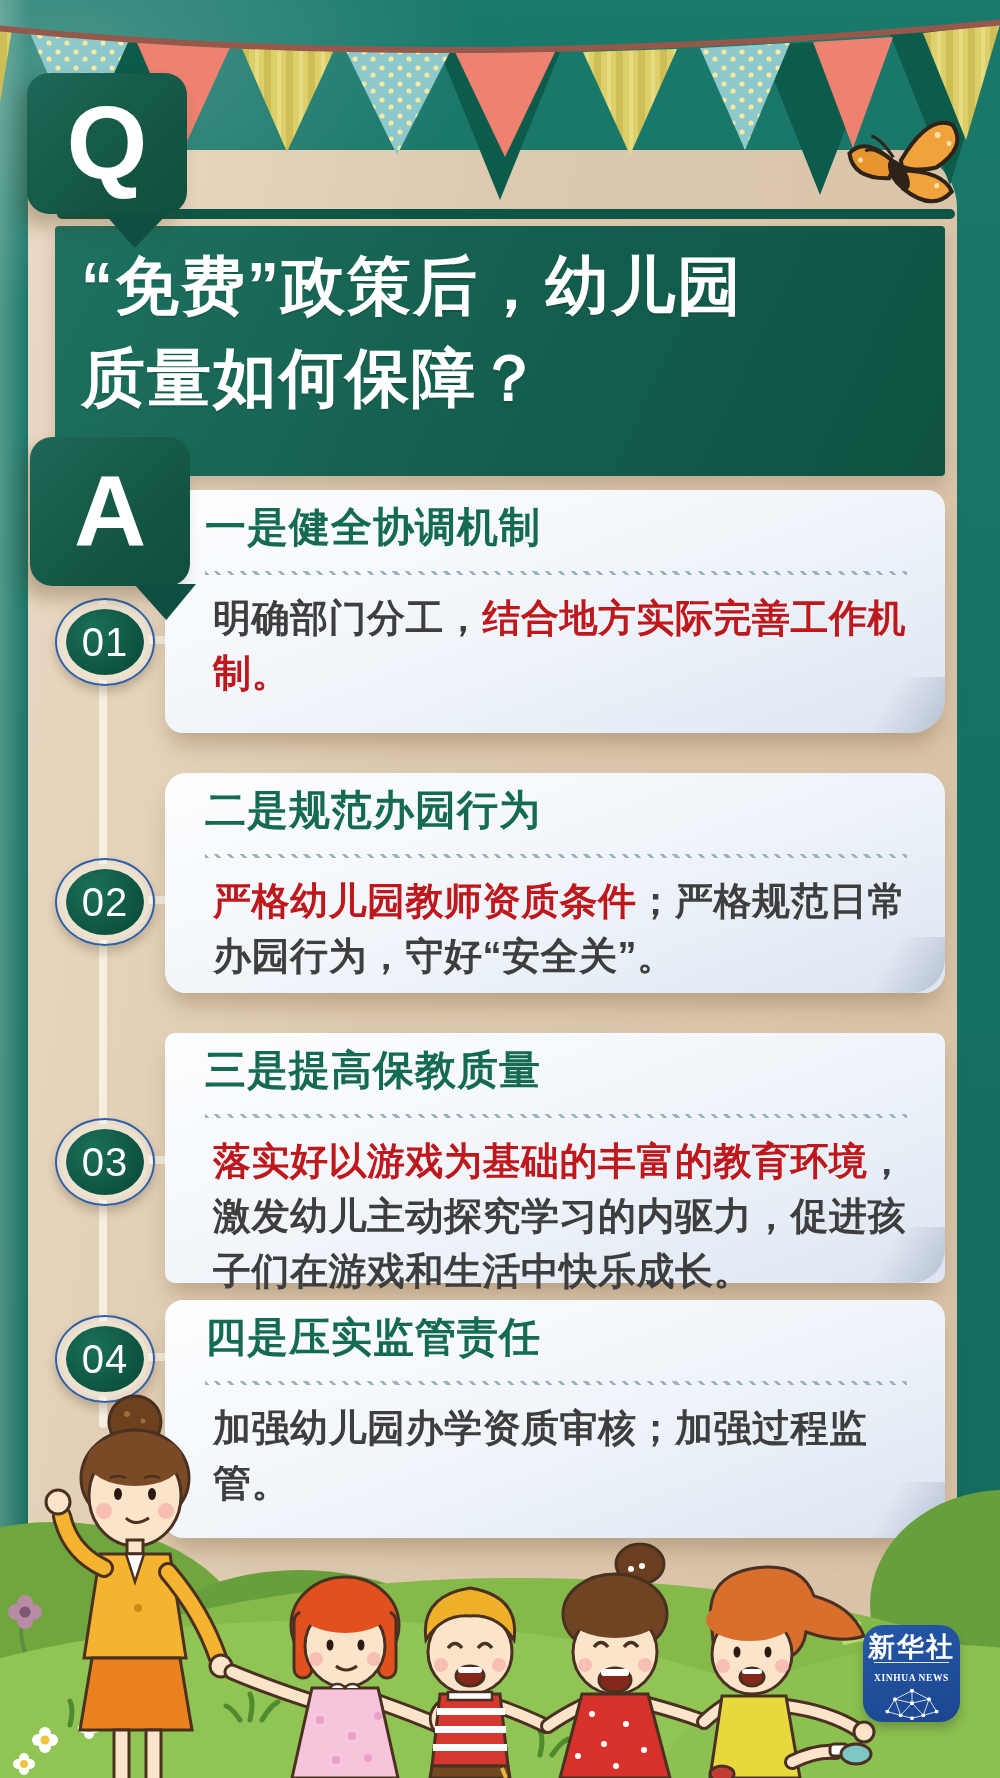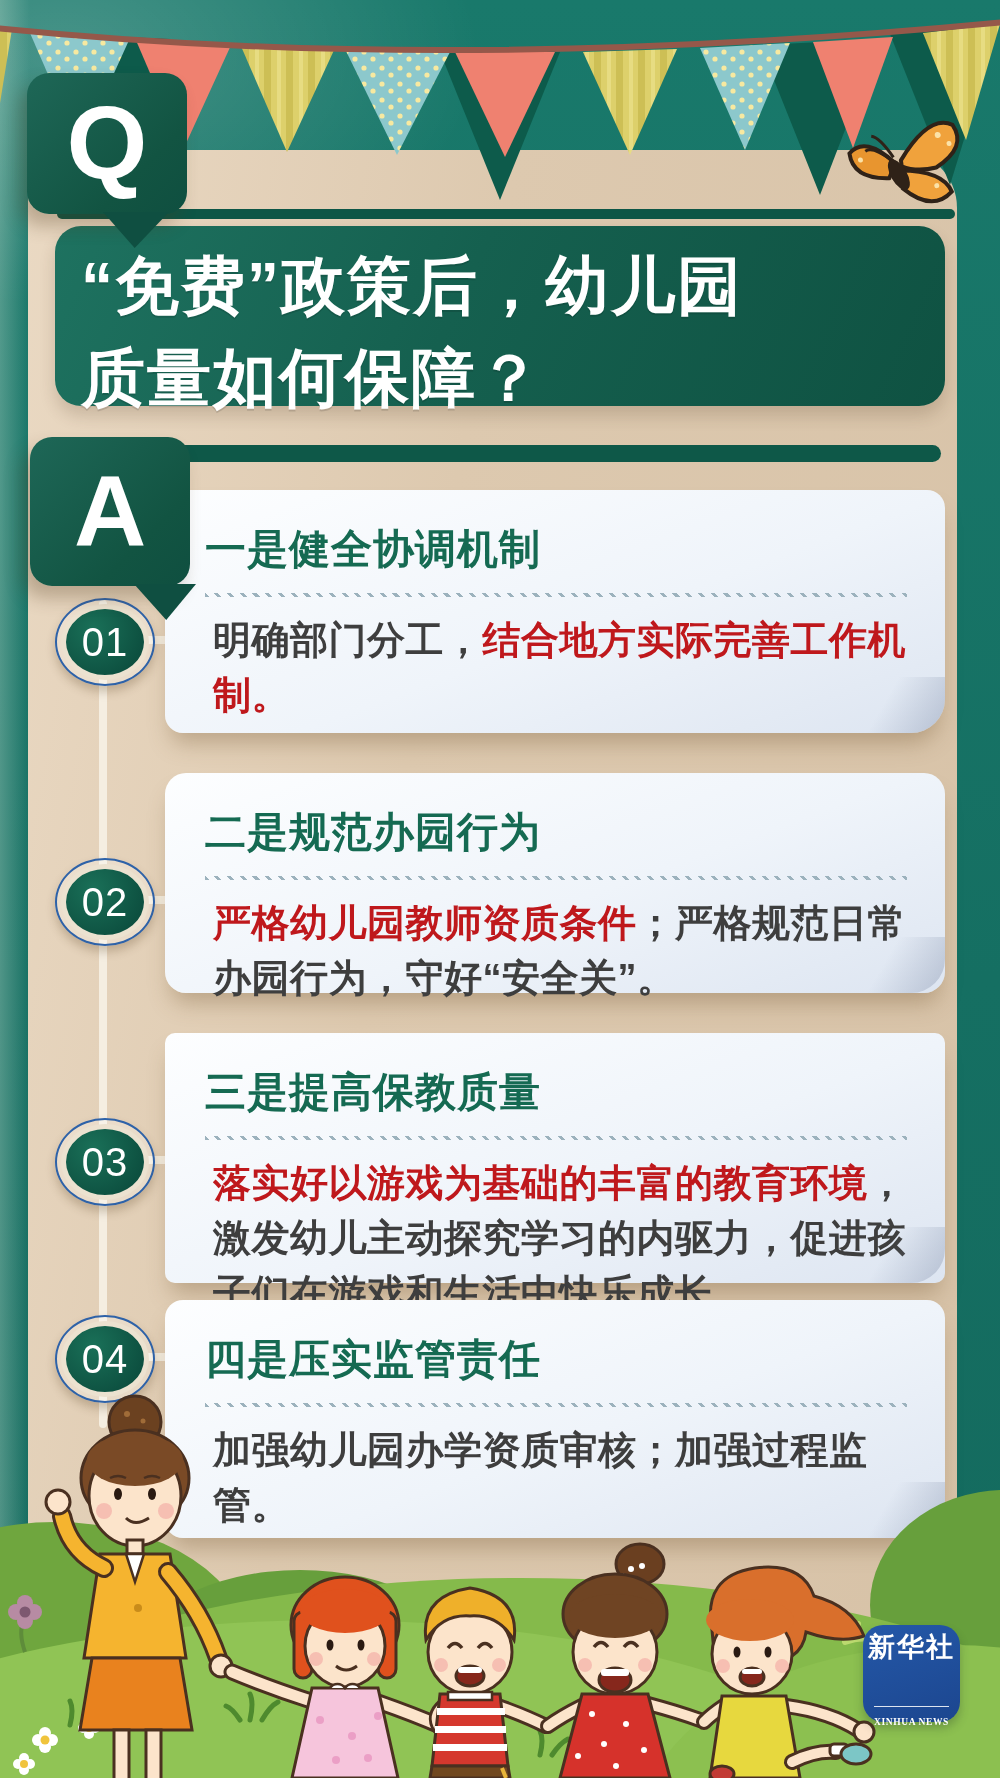--- a/index.html
+++ b/index.html
@@ -19,21 +19,21 @@
   
   .panel{left:28px;top:150px;width:929px;height:1628px;z-index:1;
     border-radius:0 58px 0 0;
     background:linear-gradient(100deg,#ead9c3 0%,#ddc9af 40%,#d7c2a7 100%);}
   
   .bunting{left:0;top:0;width:1000px;height:230px;z-index:2;}
   
   .bar-top{left:57px;top:209px;width:898px;height:10px;border-radius:6px;background:#0d5646;z-index:2;}
   .bar-bottom{left:57px;top:445px;width:884px;height:17px;border-radius:9px;background:#0e5848;z-index:2;}
   
-  .title-box{left:55px;top:226px;width:890px;height:180px;border-radius:26px;z-index:3;
+  .title-box{left:55px;top:226px;width:890px;height:250px;border-radius:4px;z-index:3;
     background:linear-gradient(115deg,#1e7260 0%,#15604f 45%,#0f5242 100%);
     box-shadow:0 10px 16px rgba(70,50,25,.18);}
   .title-text{position:absolute;left:26px;top:14px;width:840px;
     color:#ffffff;font-size:64px;font-weight:900;line-height:92px;letter-spacing:2px;
     text-shadow:0 2px 0 rgba(0,0,0,.12);}
   
   .badge{z-index:4;border-radius:22px;
     background:linear-gradient(135deg,#1e6757 0%,#125442 70%,#0f4f40 100%);
     box-shadow:-8px 12px 18px rgba(80,55,25,.30);
     display:flex;align-items:center;justify-content:center;
@@ -56,40 +56,40 @@
     display:flex;align-items:center;justify-content:center;
     color:#fff;font-size:40px;font-weight:400;letter-spacing:1px;}
   
   .card{left:165px;width:780px;z-index:3;border-radius:18px 18px 34px 18px;
     background:linear-gradient(160deg,#fdfeff 0%,#eff4fa 55%,#dde5f1 100%);
     box-shadow:0 16px 22px -6px rgba(115,85,50,.35);
     padding:0;box-sizing:border-box;}
   .card::after{content:"";position:absolute;right:0;bottom:0;width:110px;height:56px;
     border-bottom-right-radius:34px;
     background:linear-gradient(300deg,rgba(122,136,164,.40) 0%,rgba(122,136,164,0) 55%);}
-  .card-pad{padding:32px 36px 0 40px;}
+  .card-pad{padding:10px 36px 0 40px;}
   .card h3{margin:0;color:#156a52;font-size:41px;font-weight:900;letter-spacing:1px;}
   .dots{height:4px;margin:16px 2px 16px 0;
     background-image:repeating-linear-gradient(45deg,#9cb2bd 0 3px,rgba(0,0,0,0) 3px 9px);}
   .card p{margin:8px;width:706px;font-size:38px;font-weight:700;color:#3e3e3e;
     line-height:55px;letter-spacing:.5px;}
   .seg-red{color:#bf181c;}
   .card1{top:490px;height:243px;}
   .card2{top:773px;height:220px;border-radius:21px;}
   .card3{top:1033px;height:250px;border-radius:10px;}
   .card4{top:1300px;height:238px;}
   
   .illus{left:0;top:1390px;width:1000px;height:388px;z-index:5;}
   
   .butterfly{left:838px;top:116px;width:132px;height:104px;z-index:6;transform:rotate(-8deg);}
   
   .logo{left:863px;top:1625px;width:97px;height:97px;border-radius:20px;z-index:6;
     background:linear-gradient(160deg,#2458a8,#1c468f);display:flex;flex-direction:column;
     align-items:center;box-sizing:border-box;padding-top:8px;
-    box-shadow:0 6px 10px rgba(40,60,40,.3);gap:44px;}
+    box-shadow:0 6px 10px rgba(40,60,40,.3);}
   .logo-cn{color:#fff;font-size:27px;font-weight:900;letter-spacing:2px;line-height:28px;}
   .logo-en{color:#fff;font-size:9.5px;font-weight:700;letter-spacing:.6px;
     font-family:"Liberation Serif","DejaVu Serif",serif;
     border-top:1px solid rgba(255,255,255,.85);padding-top:10px;margin-top:1px;}
 </style>
 </head>
 <body>
 
 <div class="abs bg-wash"></div>
 <div class="abs left-strip"></div>

